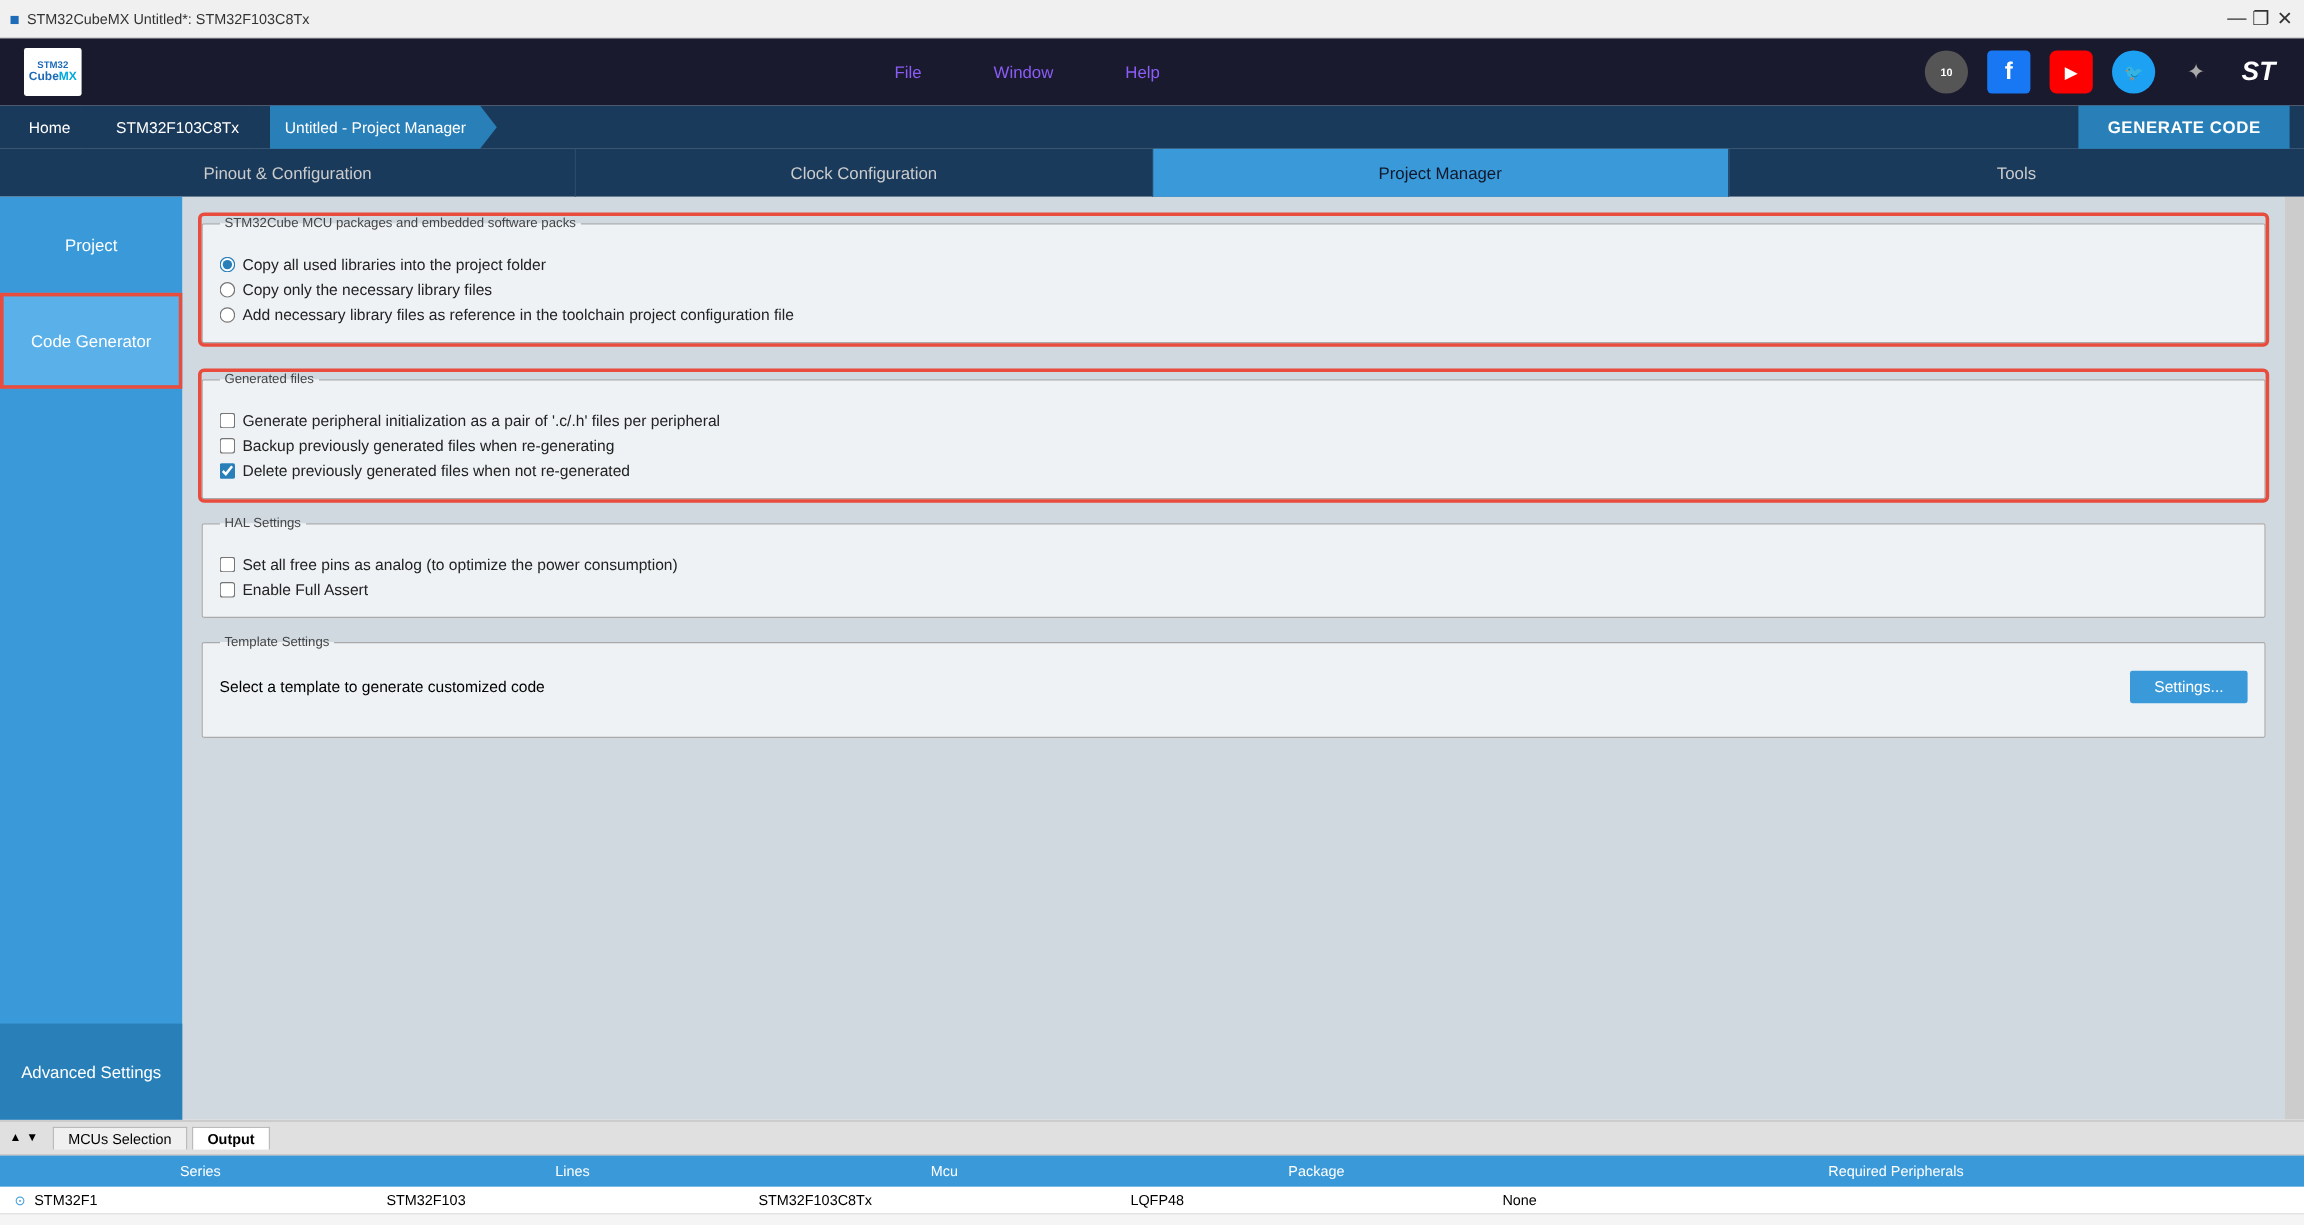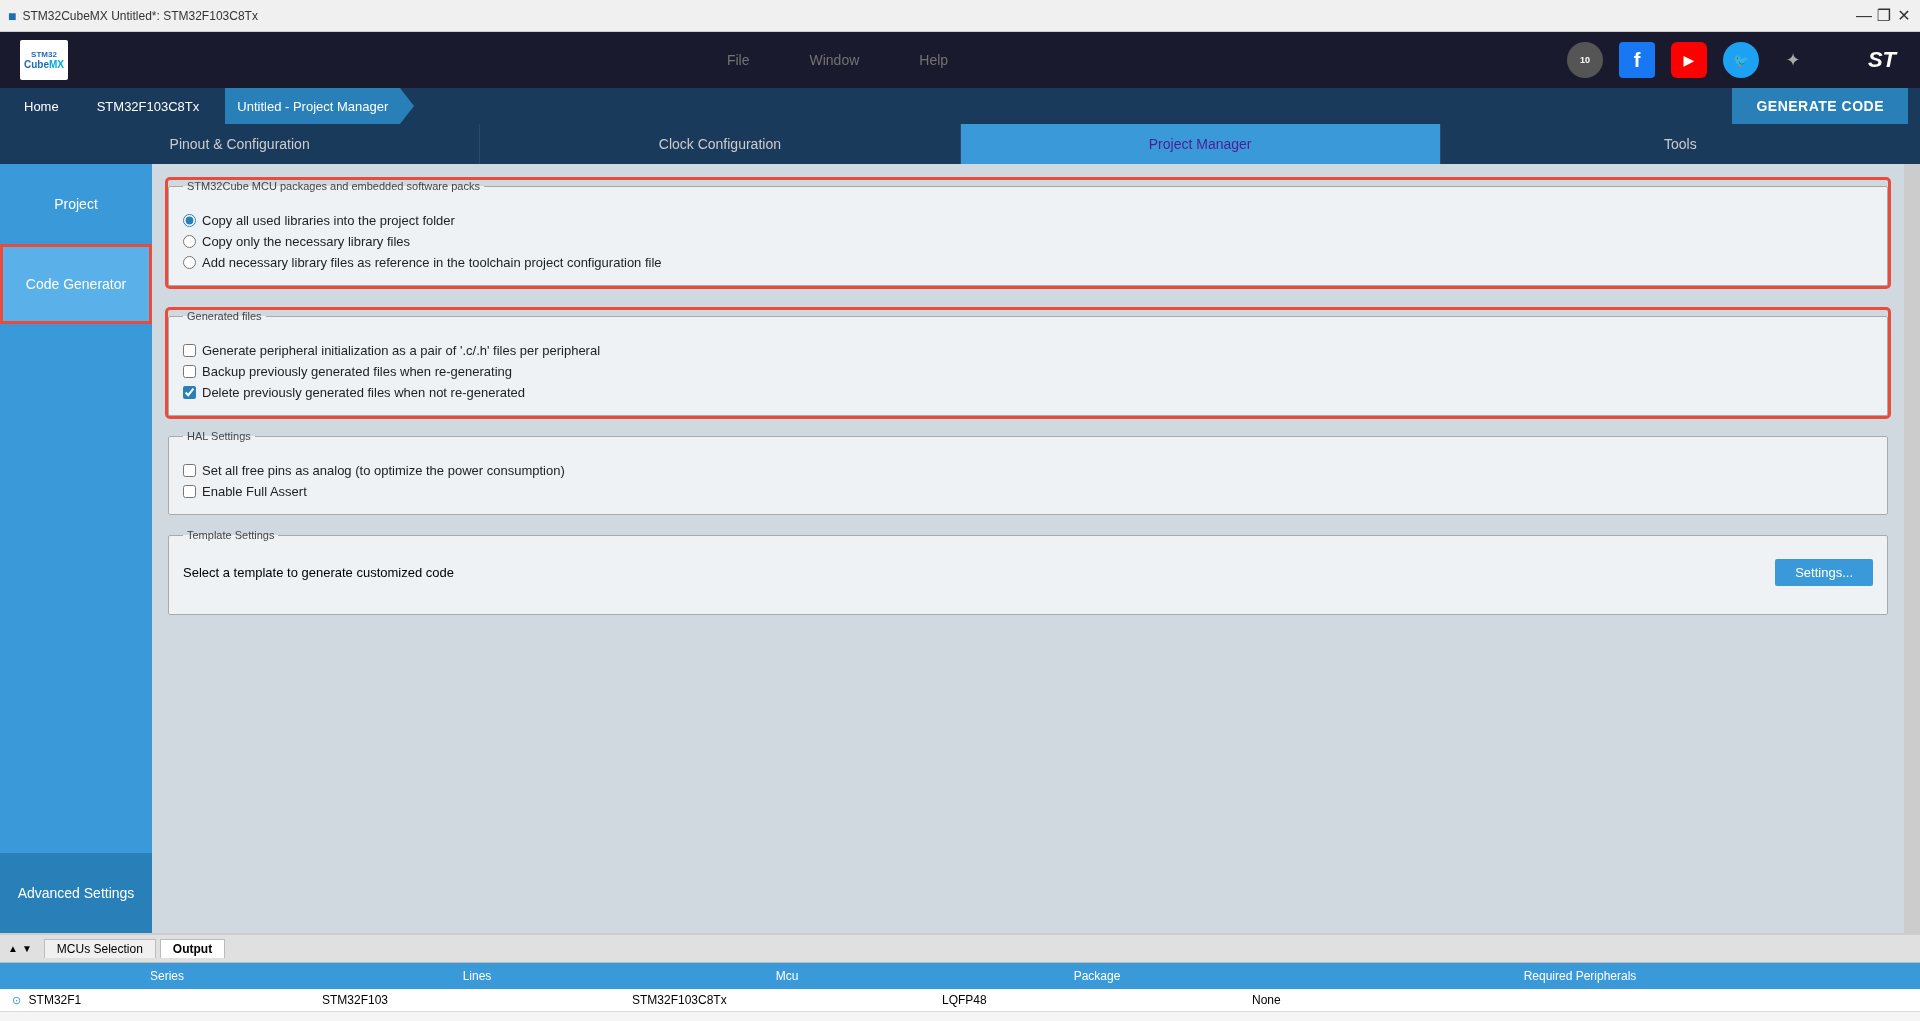--- a/index.html
+++ b/index.html
@@ -32,21 +32,21 @@
     .logo-box {
       width: 48px; height: 40px;
       background: white;
       display: flex; flex-direction: column; align-items: center; justify-content: center;
       border-radius: 2px;
     }
     .logo-stm { color: #1e6bb8; font-size: 8px; font-weight: bold; }
     .logo-cube { color: #1e6bb8; font-size: 10px; font-weight: bold; }
     .logo-mx { color: #00aadd; font-size: 10px; font-weight: bold; }
     .menubar-items { display: flex; gap: 60px; flex: 1; justify-content: center; }
-    .menubar-item { color: #737373; font-size: 14px; cursor: pointer; text-align: center; }
+    .menubar-item { color: #8b5cf6; font-size: 14px; cursor: pointer; text-align: center; }
     .menubar-icons { display: flex; align-items: center; gap: 16px; }
     .menubar-icon { width: 36px; height: 36px; border-radius: 50%; display: flex; align-items: center; justify-content: center; font-size: 18px; cursor: pointer; }
     .icon-anniversary { background: #555; color: white; font-size: 10px; font-weight: bold; border-radius: 50%; width: 36px; height: 36px; display: flex; align-items: center; justify-content: center; }
     .icon-fb { background: #1877f2; color: white; border-radius: 4px; font-size: 18px; font-weight: bold; }
 
     
     .breadcrumb {
       height: 36px;
       background: #1a3a5c;
       display: flex;
@@ -87,21 +87,21 @@
     .tab {
       flex: 1;
       display: flex;
       align-items: center;
       justify-content: center;
       color: #ccc;
       font-size: 14px;
       cursor: pointer;
       border-right: 1px solid #2a4a6c;
     }
-    .tab.active { background: #3a9ad9; color: #4c1d95; }
+    .tab.active { background: #3a9ad9; color: #0f172a; }
     .tab:last-child { border-right: none; }
 
     
     .main {
       display: flex;
       height: calc(1021px - 32px - 56px - 36px - 40px - 36px - 52px);
       background: #e8e8e8;
     }
 
     
@@ -274,21 +274,21 @@
     <span class="menubar-item">File</span>
     <span class="menubar-item">Window</span>
     <span class="menubar-item">Help</span>
   </div>
   <div class="menubar-icons">
     <div class="icon-anniversary" style="font-size:9px; font-weight:bold; color:white; background:#555; width:36px; height:36px; border-radius:50%; display:flex; align-items:center; justify-content:center;">10</div>
     <div class="menubar-icon icon-fb" style="font-weight:bold; font-size:20px; background:#1877f2; color:white; width:36px; height:36px; border-radius:4px; display:flex; align-items:center; justify-content:center;">f</div>
     <div class="menubar-icon" style="background:#ff0000; color:white; width:36px; height:36px; border-radius:6px; display:flex; align-items:center; justify-content:center; font-size:14px;">▶</div>
     <div class="menubar-icon" style="background:#1da1f2; color:white; width:36px; height:36px; border-radius:50%; display:flex; align-items:center; justify-content:center; font-size:13px;">🐦</div>
     <div class="menubar-icon" style="color:#aaa; font-size:18px; background:none;">✦</div>
-    <div class="menubar-icon" style="color:white; font-size:22px; font-weight:900; font-style:italic; background:none;margin-left:37px;">ST</div>
+    <div class="menubar-icon" style="color:white; font-size:22px; font-weight:900; font-style:italic; background:none;">ST</div>
   </div>
 </div>
 
 <div class="breadcrumb">
   <div class="breadcrumb-item">Home</div>
   <div style="width:0;height:0;border-top:18px solid transparent;border-bottom:18px solid transparent;border-left:14px solid #1a3a5c; z-index:2;"></div>
   <div class="breadcrumb-item">STM32F103C8Tx</div>
   <div style="width:0;height:0;border-top:18px solid transparent;border-bottom:18px solid transparent;border-left:14px solid #1a3a5c; z-index:2;"></div>
   <div class="breadcrumb-item active">Untitled - Project Manager</div>
   <div style="width:0;height:0;border-top:18px solid transparent;border-bottom:18px solid transparent;border-left:14px solid #2980b9; z-index:2;"></div>

